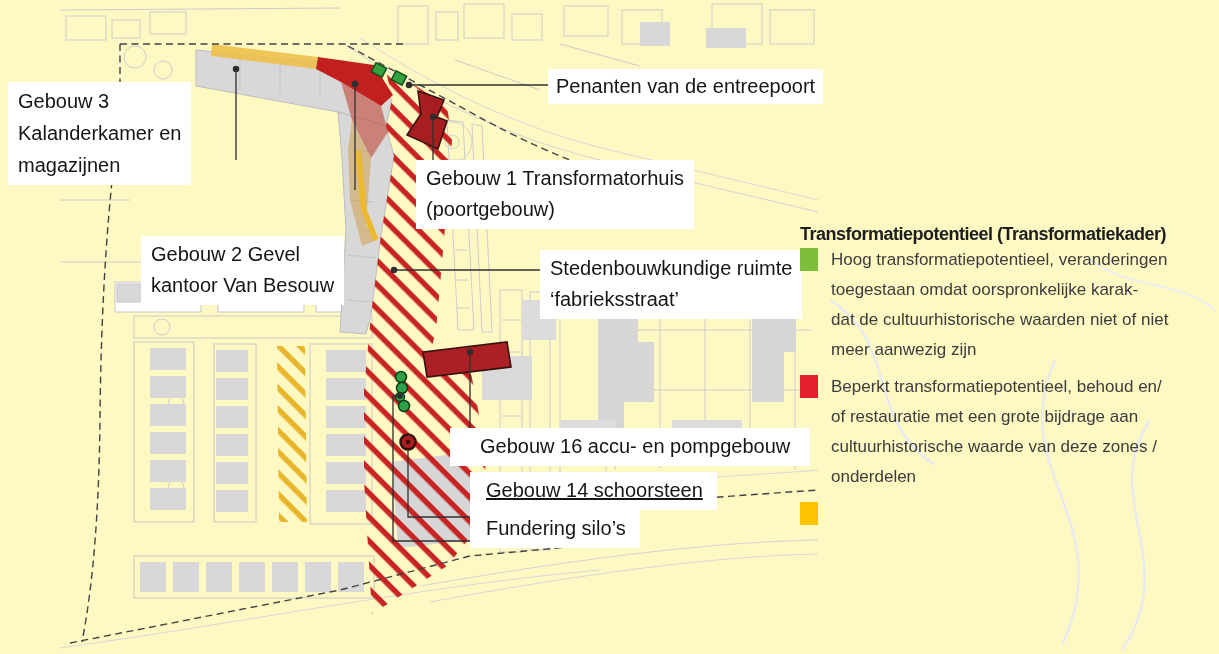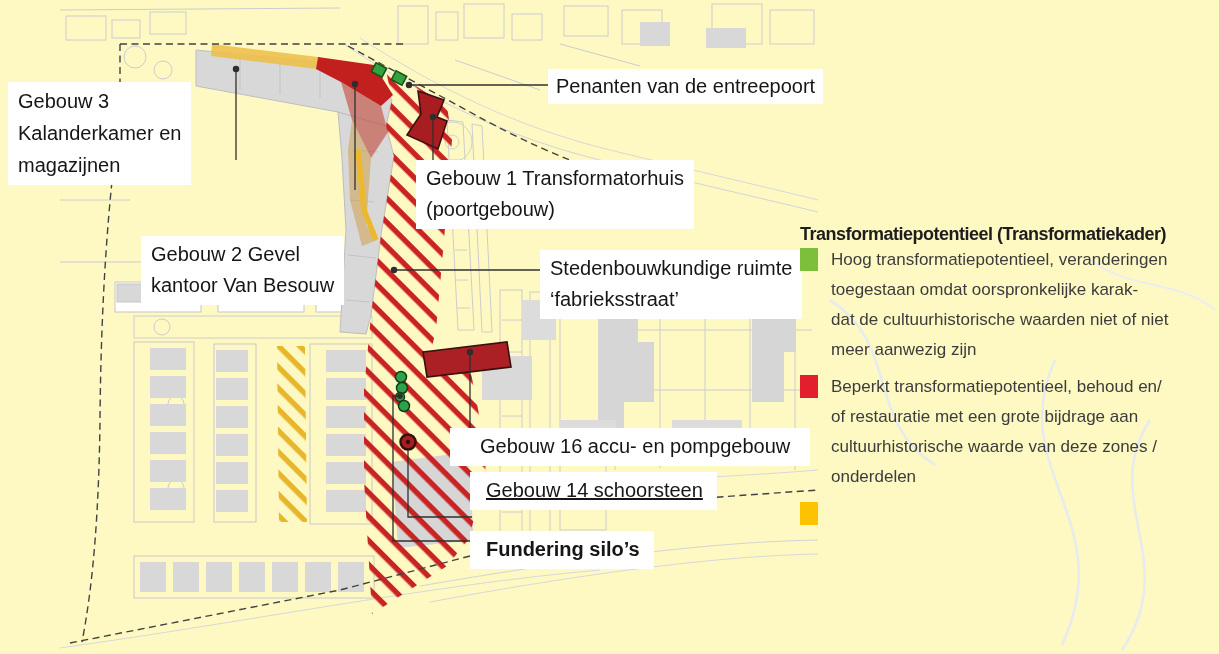--- a/index.html
+++ b/index.html
@@ -253,21 +253,21 @@
   </div>
 
   <div class="map-label" style="left:450px;top:428px;padding:3px 20px 4px 30px;">
     <div>Gebouw 16 accu- en pompgebouw</div>
   </div>
 
   <div class="map-label" style="left:470px;top:472px;padding:3px 14px 4px 16px;text-decoration:underline;">
     <div>Gebouw 14 schoorsteen</div>
   </div>
 
-  <div class="map-label" style="left:470px;top:531px;padding:3px 14px 4px 16px;font-weight:bold;">
+  <div class="map-label" style="left:470px;top:510px;padding:3px 14px 4px 16px;">
     <div>Fundering silo’s</div>
   </div>
 
   <div class="legend">
     <div class="legend-title">Transformatiepotentieel (Transformatiekader)</div>
 
     <div class="legend-item">
       <span class="legend-swatch" style="background-color: rgb(125, 191, 59);"></span>
       <div class="legend-text">
         <div>Hoog transformatiepotentieel, veranderingen</div>

